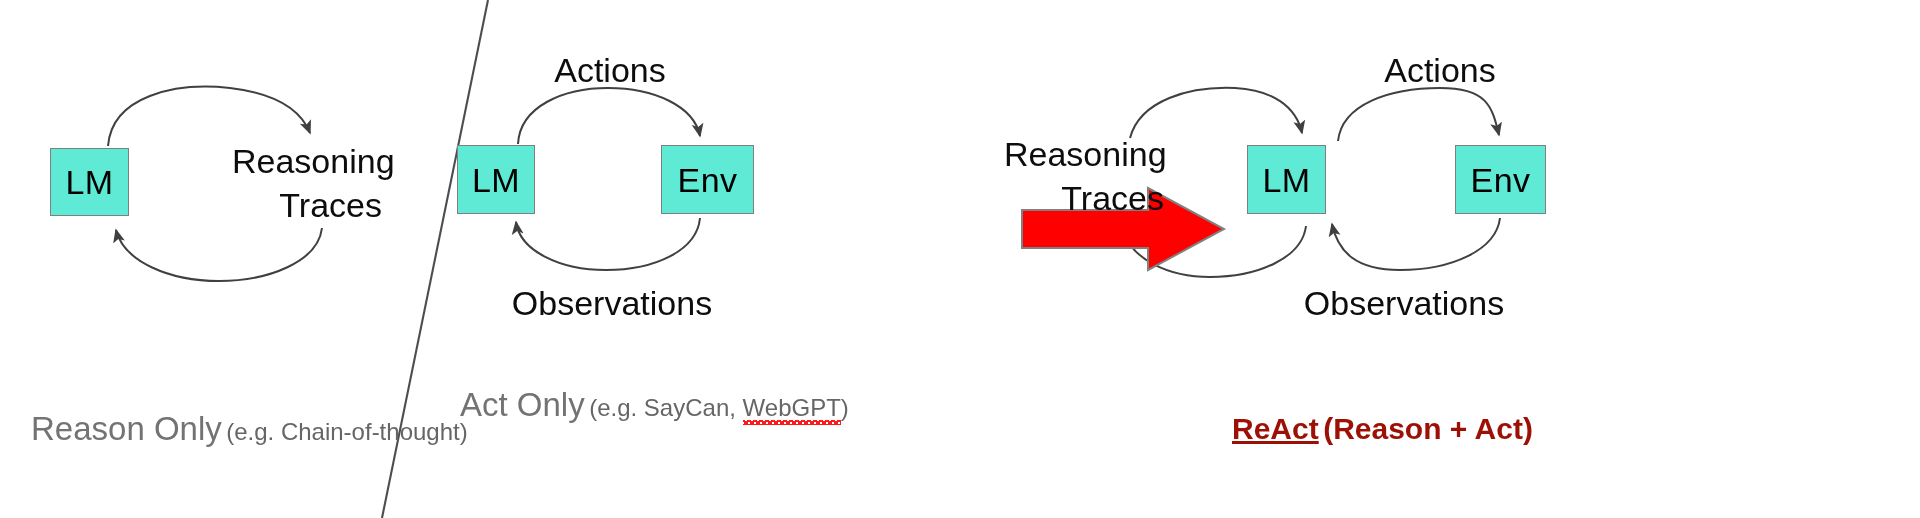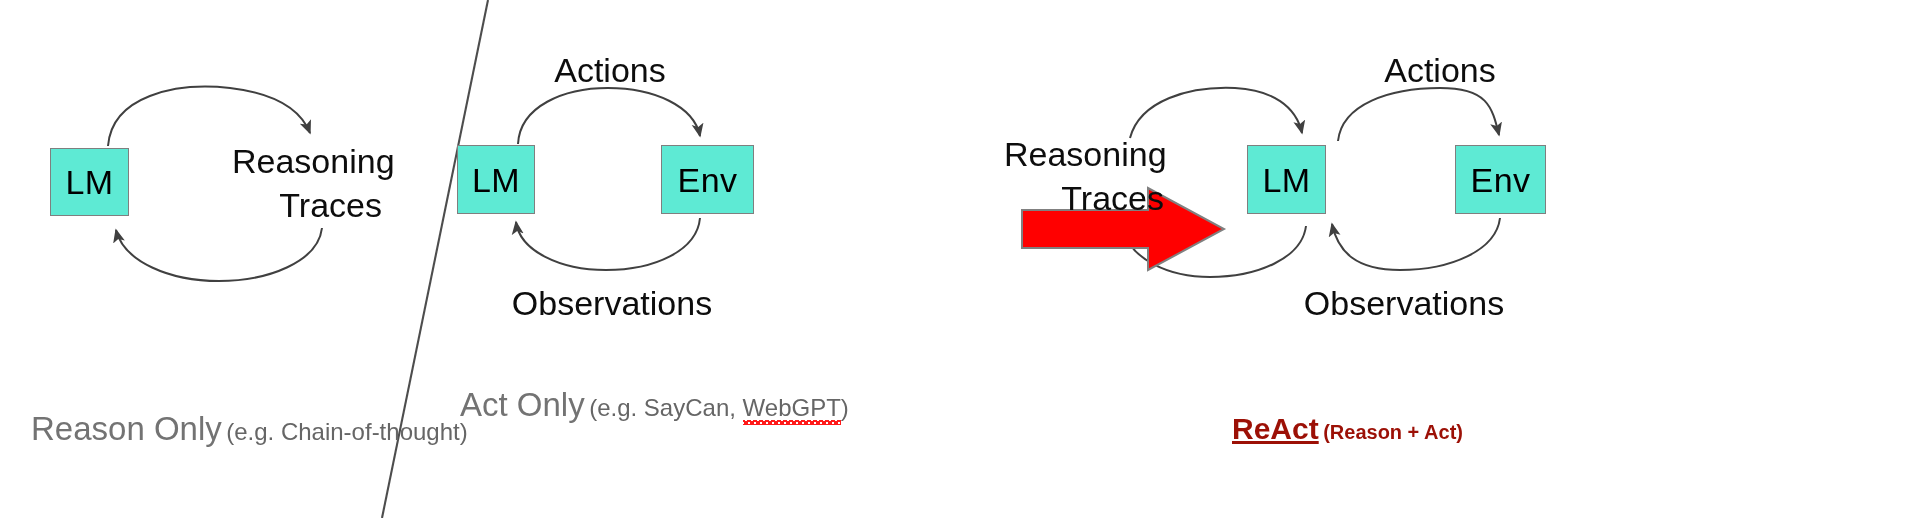--- a/index.html
+++ b/index.html
@@ -75,21 +75,21 @@
   }
   .caption.react .cap-main {
     color: #9c1006;
     font-weight: bold;
     font-size: 30px;
     text-decoration: underline;
   }
   .caption.react .cap-sub {
     color: #9c1006;
     font-weight: bold;
-    font-size: 20px;
+    font-size: 30px;
   }
   .spell {
     position: relative;
     display: inline-block;
   }
   .spell::after {
     content: "";
     position: absolute;
     left: 0;
     right: 0;

